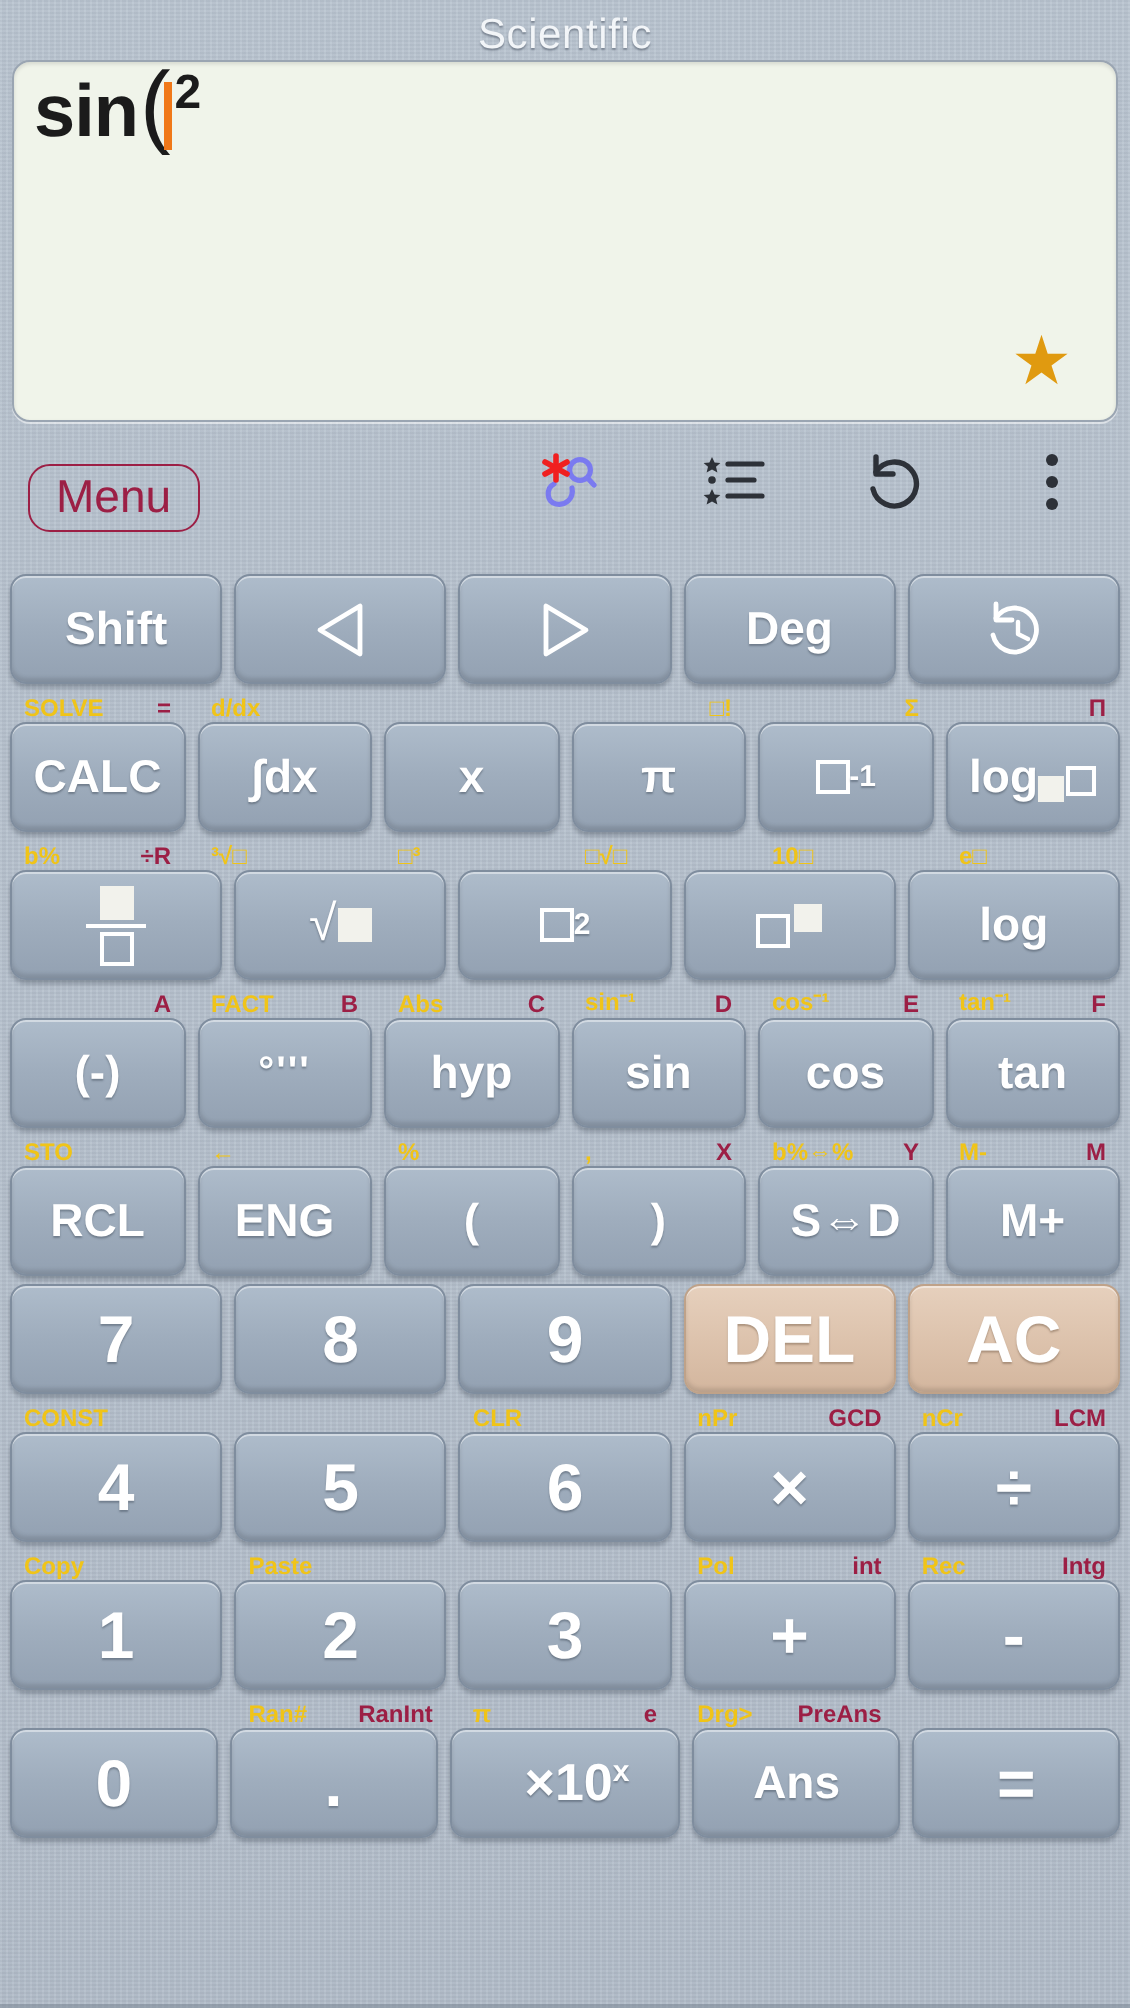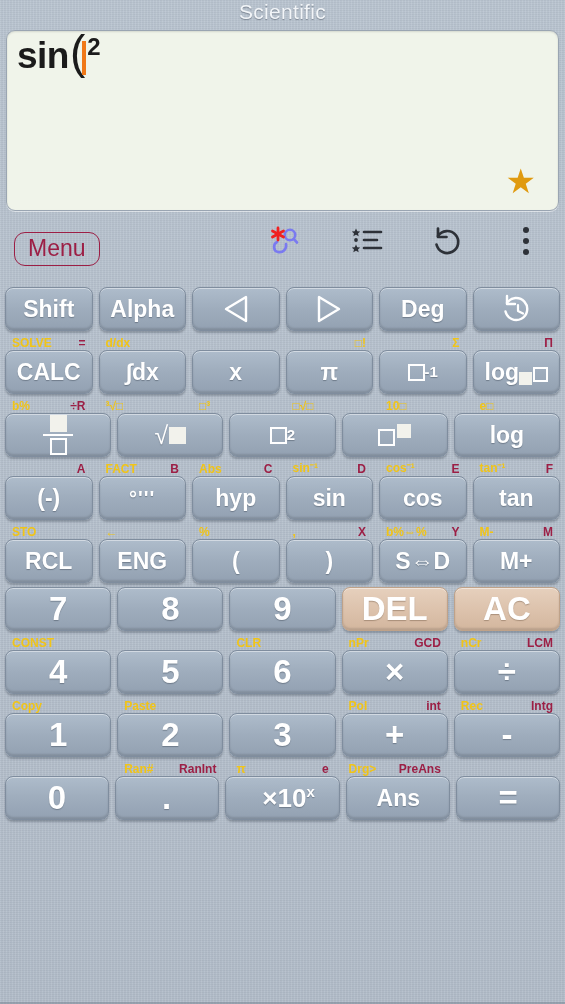--- a/index.html
+++ b/index.html
@@ -17,21 +17,21 @@
       repeating-linear-gradient(0deg, rgba(255,255,255,0.05) 0 1px, rgba(0,0,0,0.02) 1px 2px),
       repeating-linear-gradient(90deg, rgba(255,255,255,0.06) 0 1px, rgba(0,0,0,0.02) 1px 3px),
       linear-gradient(180deg, #b8c3cf 0%, #b0bbc8 100%);
     position: relative;
   }
 
   
   #title-bar {
     height: 30px;
     display: flex;
-    align-items: flex-start;
+    align-items: flex-end;
     justify-content: center;
   }
   #app-title {
     color: #f2f5f8;
     font-size: 21px;
     letter-spacing: 0.3px;
     text-shadow: 0 1px 1px rgba(80,90,105,0.6);
   }
 
   
@@ -145,21 +145,21 @@
     font-size: 12px;
     font-weight: bold;
   }
   .lbl-l { position: absolute; left: 7px; bottom: 0; white-space: nowrap; }
   .lbl-r { position: absolute; right: 7px; bottom: 0; white-space: nowrap; }
   .lbl-y { color: #f0c418; }
   .lbl-r-col { color: #9c1f45; }
 
   .key {
     flex: 1 1 0;
-    height: 44px;
+    height: 55px;
     border-radius: 8px;
     background: linear-gradient(180deg, #aebccb 0%, #9fadbd 48%, #93a1b2 100%);
     border: 1px solid #7f8d9e;
     box-shadow:
       inset 0 1px 0 rgba(255,255,255,0.45),
       inset 0 -2px 2px rgba(0,0,0,0.12),
       0 2px 2px rgba(40,50,62,0.30);
     color: #ffffff;
     font-size: 23px;
     font-weight: bold;
@@ -279,21 +279,20 @@
         <i></i>
         <i></i>
     </span>
   </div>
 </div>
 
 <div id="keypad">
 
   <div class="key-row">
     <div class="key">Shift</div>
-    <div class="key">Alpha</div>
     <div class="key icon-key">
       <svg width="44" height="34" viewBox="0 0 44 34">
           <polygon points="12,17 32,5 32,29" fill="none" stroke="#ffffff" stroke-width="2.4" stroke-linejoin="round"></polygon>
         </svg>
     </div>
     <div class="key icon-key">
       <svg width="44" height="34" viewBox="0 0 44 34">
           <polygon points="32,17 12,5 12,29" fill="none" stroke="#ffffff" stroke-width="2.4" stroke-linejoin="round"></polygon>
         </svg>
     </div>

